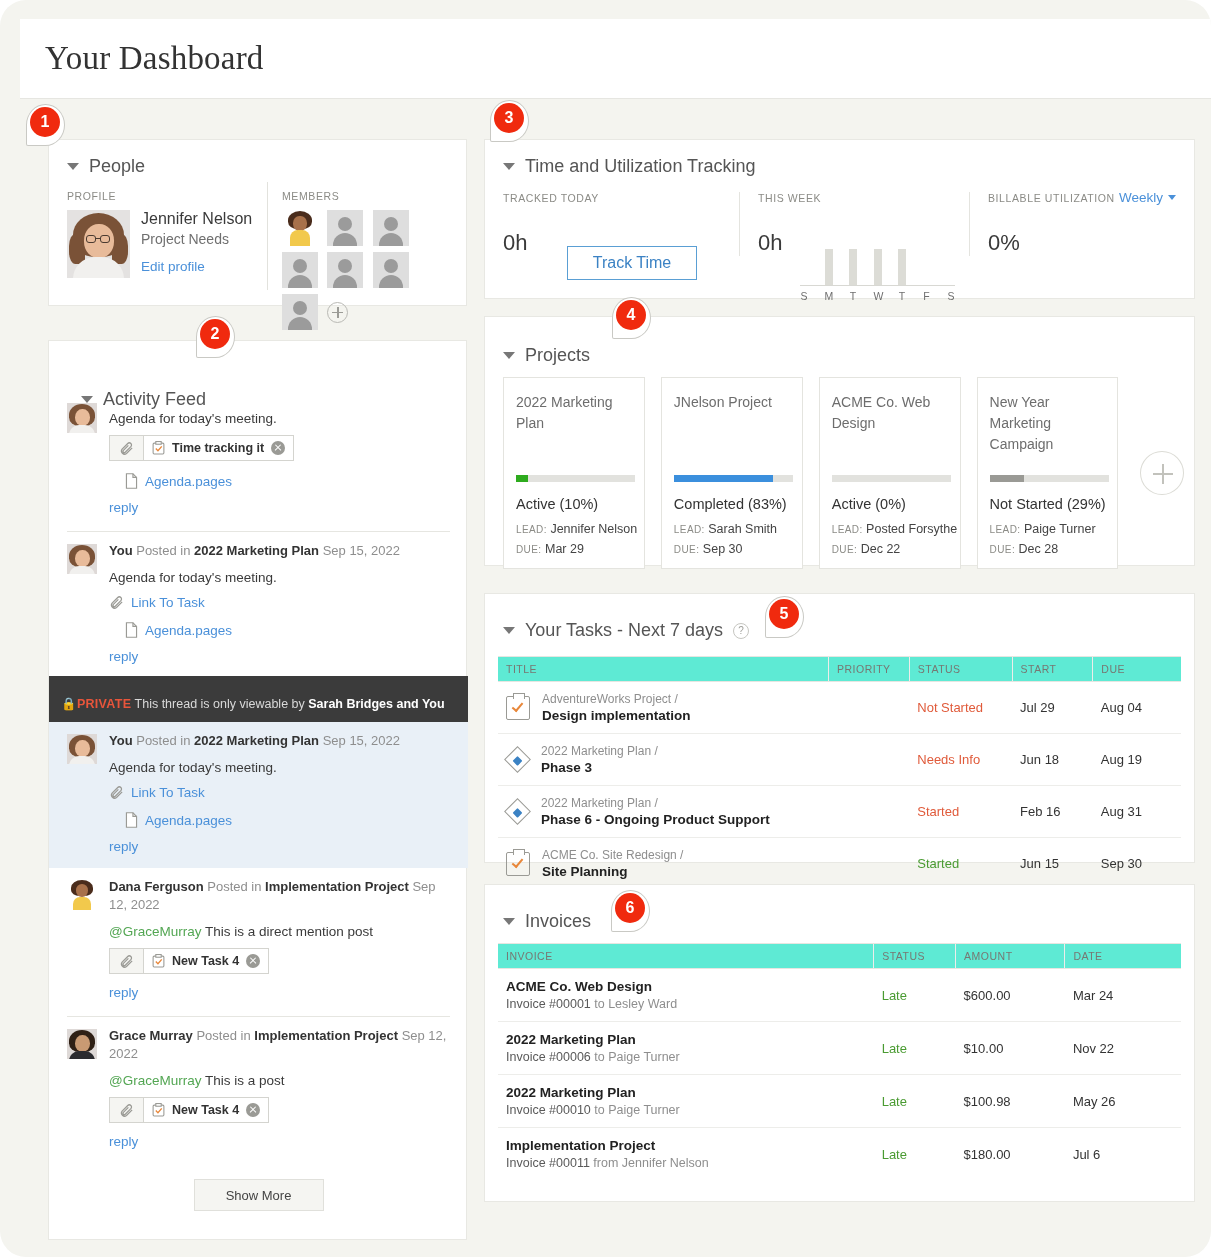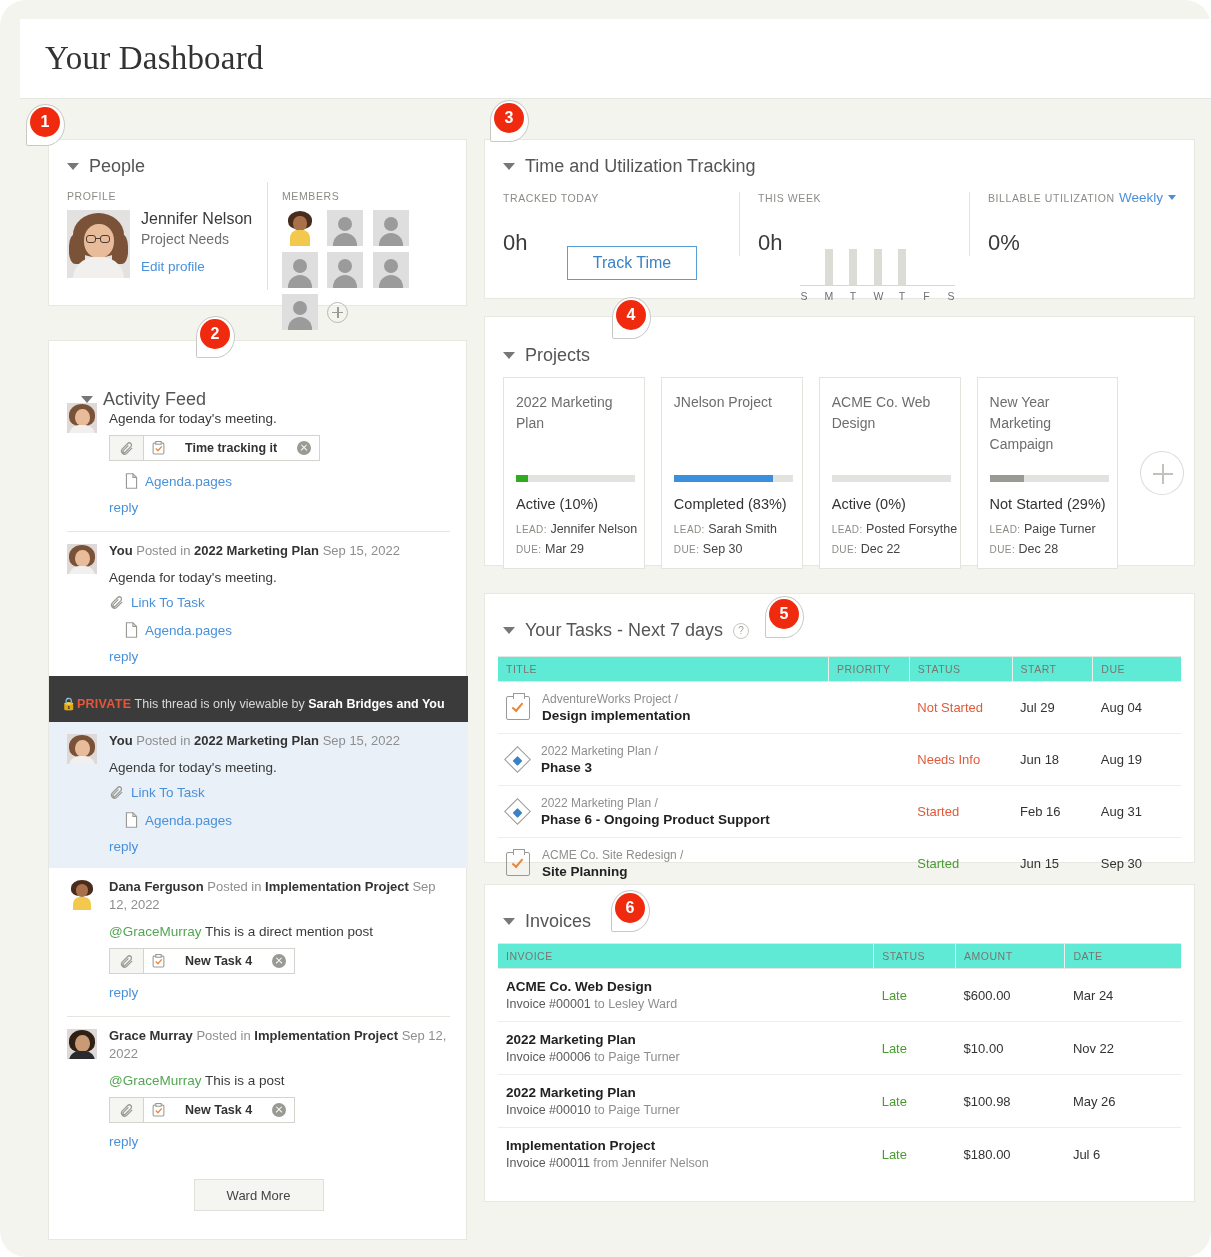--- a/index.html
+++ b/index.html
@@ -133,21 +133,21 @@
   .ptext { font-size: 13.5px; color: #3a3a3a; margin-top: 10px; }
   .ptext .mention { color: #53a653; }
   .chip {
     display: inline-flex; align-items: stretch; margin-top: 9px;
     border: 1px solid #d4d4cf; background: #ffffff; cursor: pointer;
   }
   .chip .clip {
     width: 34px; background: #f5f5f2; display:flex; align-items:center; justify-content:center;
     border-right: 1px solid #d4d4cf;
   }
-  .chip .body2 { display:flex; align-items:center; gap:20px; padding: 5px 8px; font-size: 12.5px; font-weight: 700; color:#333; }
+  .chip .body2 { display:flex; align-items:center; gap:7px; padding: 5px 8px; font-size: 12.5px; font-weight: 700; color:#333; }
   .chip .xb { width:14px; height:14px; border-radius:50%; background:#9a9a95; position:relative; }
   .chip .xb::before, .chip .xb::after {
     content:""; position:absolute; left:3px; top:6.3px; width:8px; height:1.4px; background:#fff;
   }
   .chip .xb::before { transform: rotate(45deg); }
   .chip .xb::after { transform: rotate(-45deg); }
   .linkrow { display:flex; align-items:center; gap:7px; margin-top:10px; font-size:13.5px; color:#4a90d9; cursor:pointer; }
   .filerow { display:flex; align-items:center; gap:7px; margin-top:12px; margin-left: 16px; font-size:13.5px; color:#4a90d9; cursor:pointer; }
   .reply { margin-top:11px; font-size:13.5px; color:#4a90d9; cursor:pointer; }
   .sep { height:1px; background:#e6e6e1; margin: 4px 18px 0 18px; }
@@ -478,21 +478,21 @@
                   <path d="M7 14l4 4 7-8" stroke="#e8873a" stroke-width="2.5" fill="none"></path>
                 </svg>
               <span>New Task 4</span>
               <span class="xb"></span>
             </span>
           </div>
           <div class="reply">reply</div>
         </div>
       </div>
 
-      <button class="showmore">Ward More</button>
+      <button class="showmore">Show More</button>
     </div>
   </div>
 
   <div class="card" id="time">
     <div class="sect-title t">
       <span class="caret"></span>
       <span>Time and Utilization Tracking</span>
     </div>
     <div class="tt-cols">
       <div class="tt-col c1">

